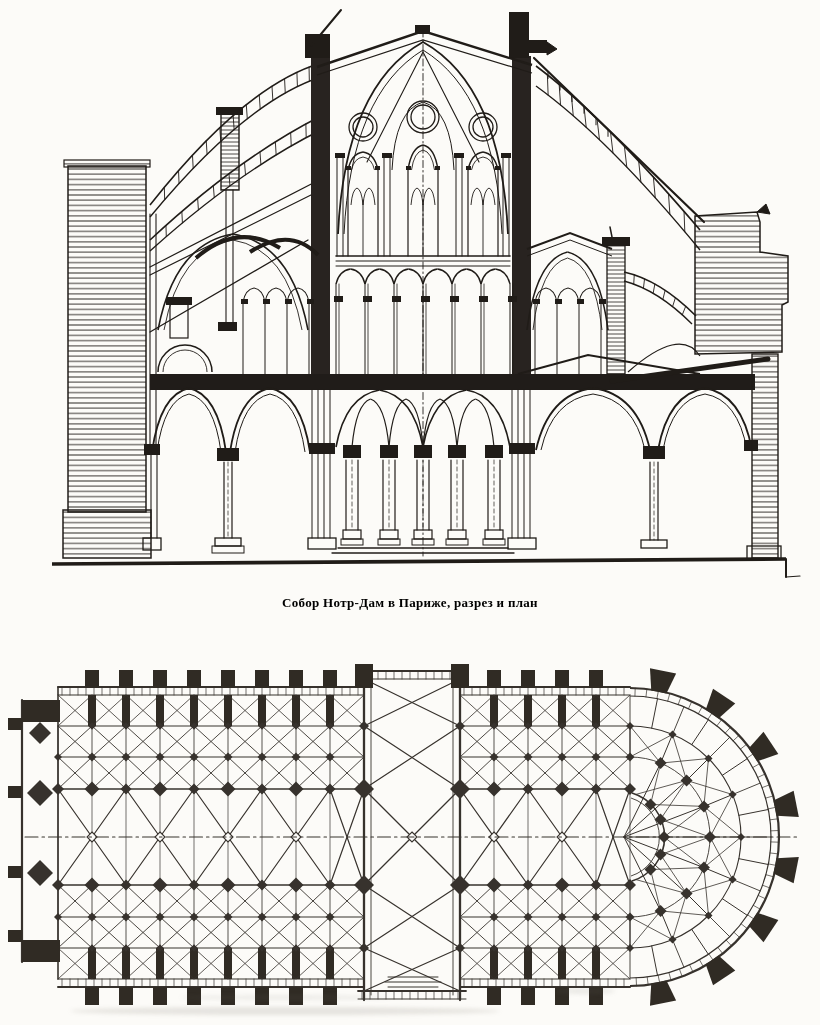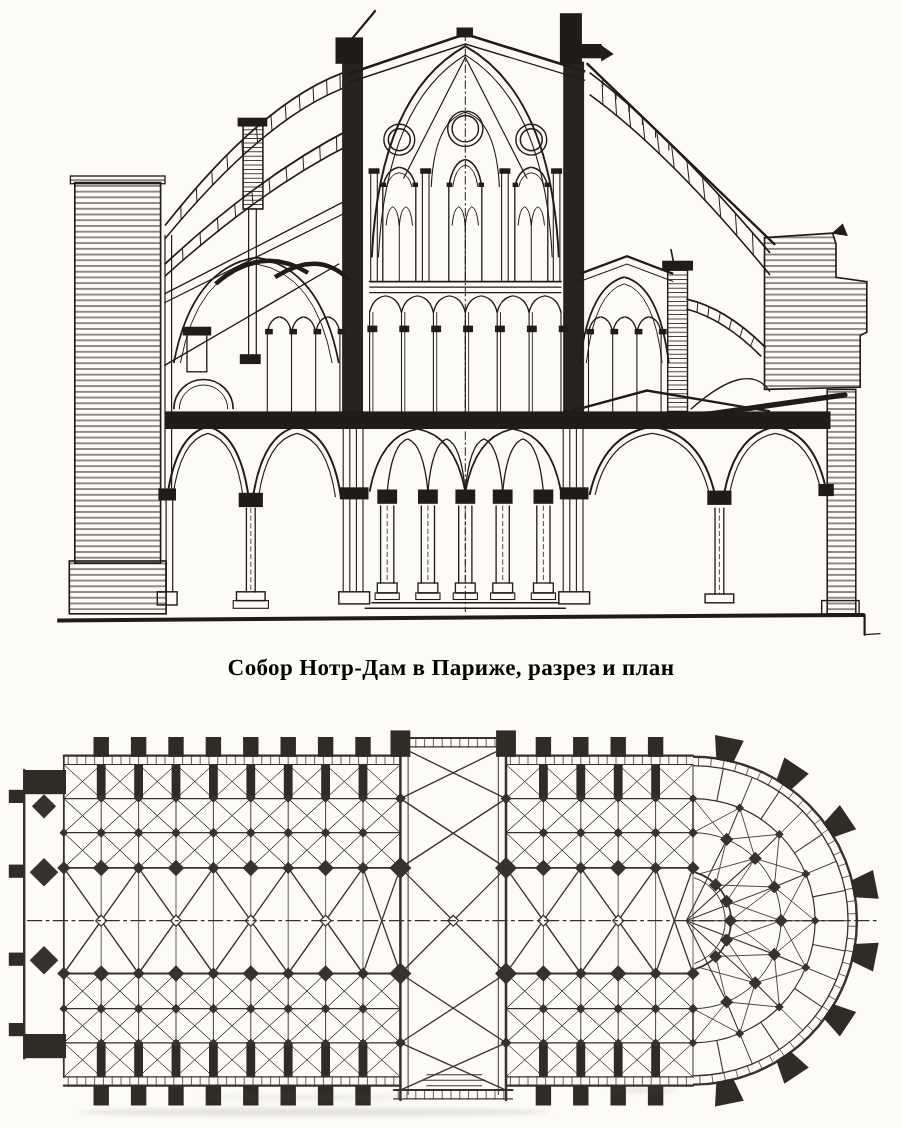--- a/index.html
+++ b/index.html
@@ -1,20 +1,20 @@
 <!DOCTYPE html>
 <html><head>
 <meta charset="utf-8">
 <style>
   html,body{margin:0;padding:0;}
   .page{position:relative;width:820px;height:1025px;overflow:hidden;
         font-family:"Liberation Serif", serif;}
   .art{position:absolute;left:0;top:0;}
   .caption{position:absolute;left:0;top:595px;width:820px;text-align:center;
-           font-size:21px;font-weight:700;letter-spacing:.3px;}
+           font-size:13px;font-weight:700;letter-spacing:.3px;}
   .smudge{position:absolute;border-radius:50%;filter:blur(2px);}
   .s1{left:70px;top:1007px;width:430px;height:8px;background:rgba(110,104,96,.16);}
   .s2{left:180px;top:995px;width:210px;height:5px;background:rgba(110,104,96,.10);}
   .s3{left:555px;top:988px;width:60px;height:6px;background:rgba(110,104,96,.12);}
 </style>
 </head>
 <body>
 
 <div class="page" style="background: rgb(252, 251, 248);">
   <svg id="art" class="art" width="820" height="1025" viewBox="0 0 820 1025">

